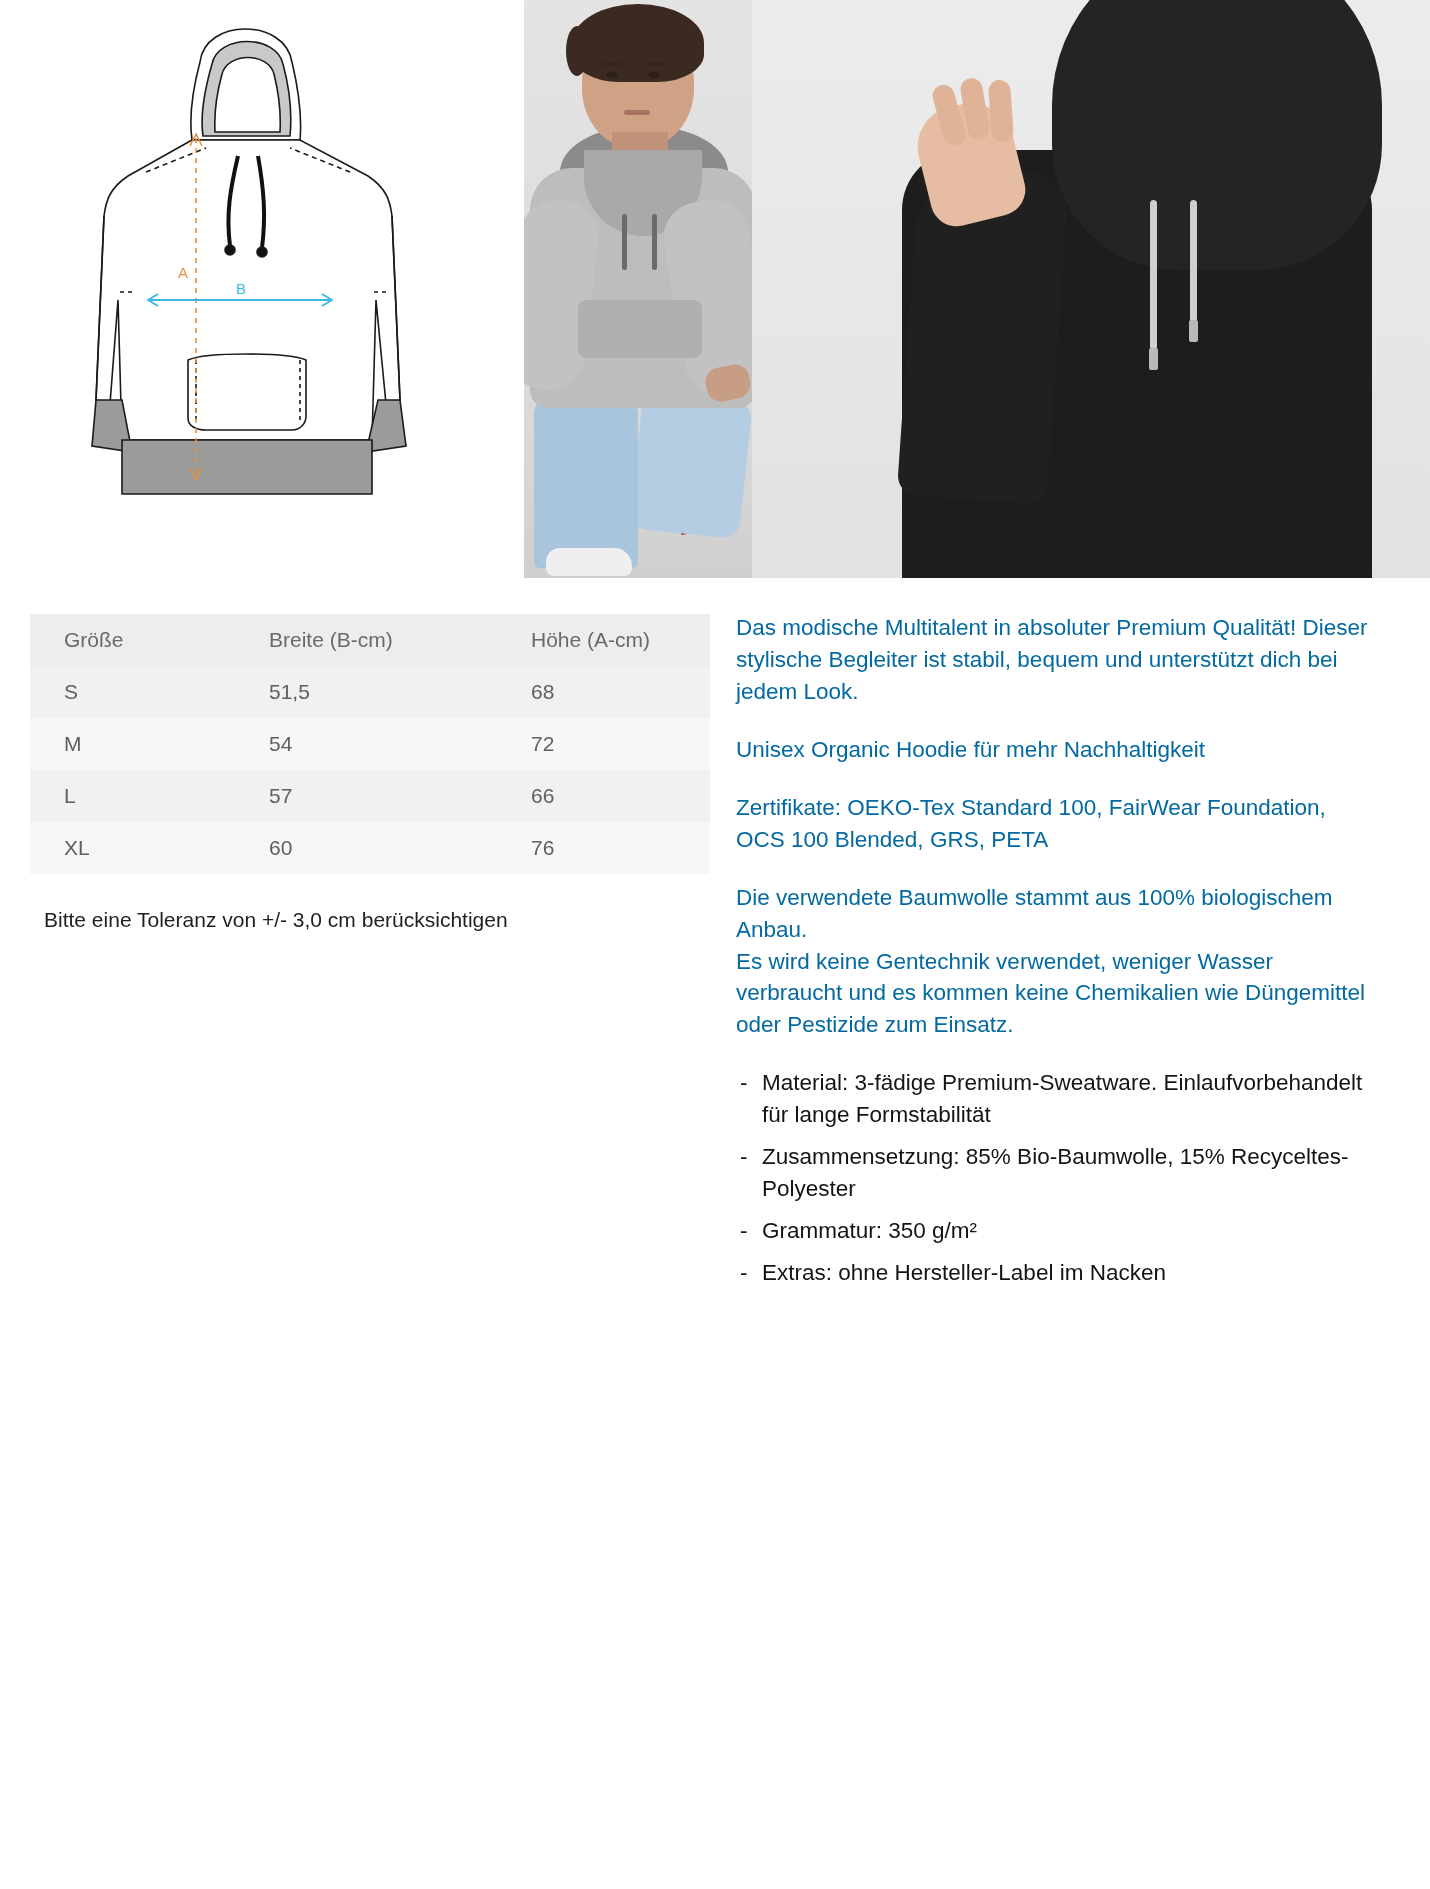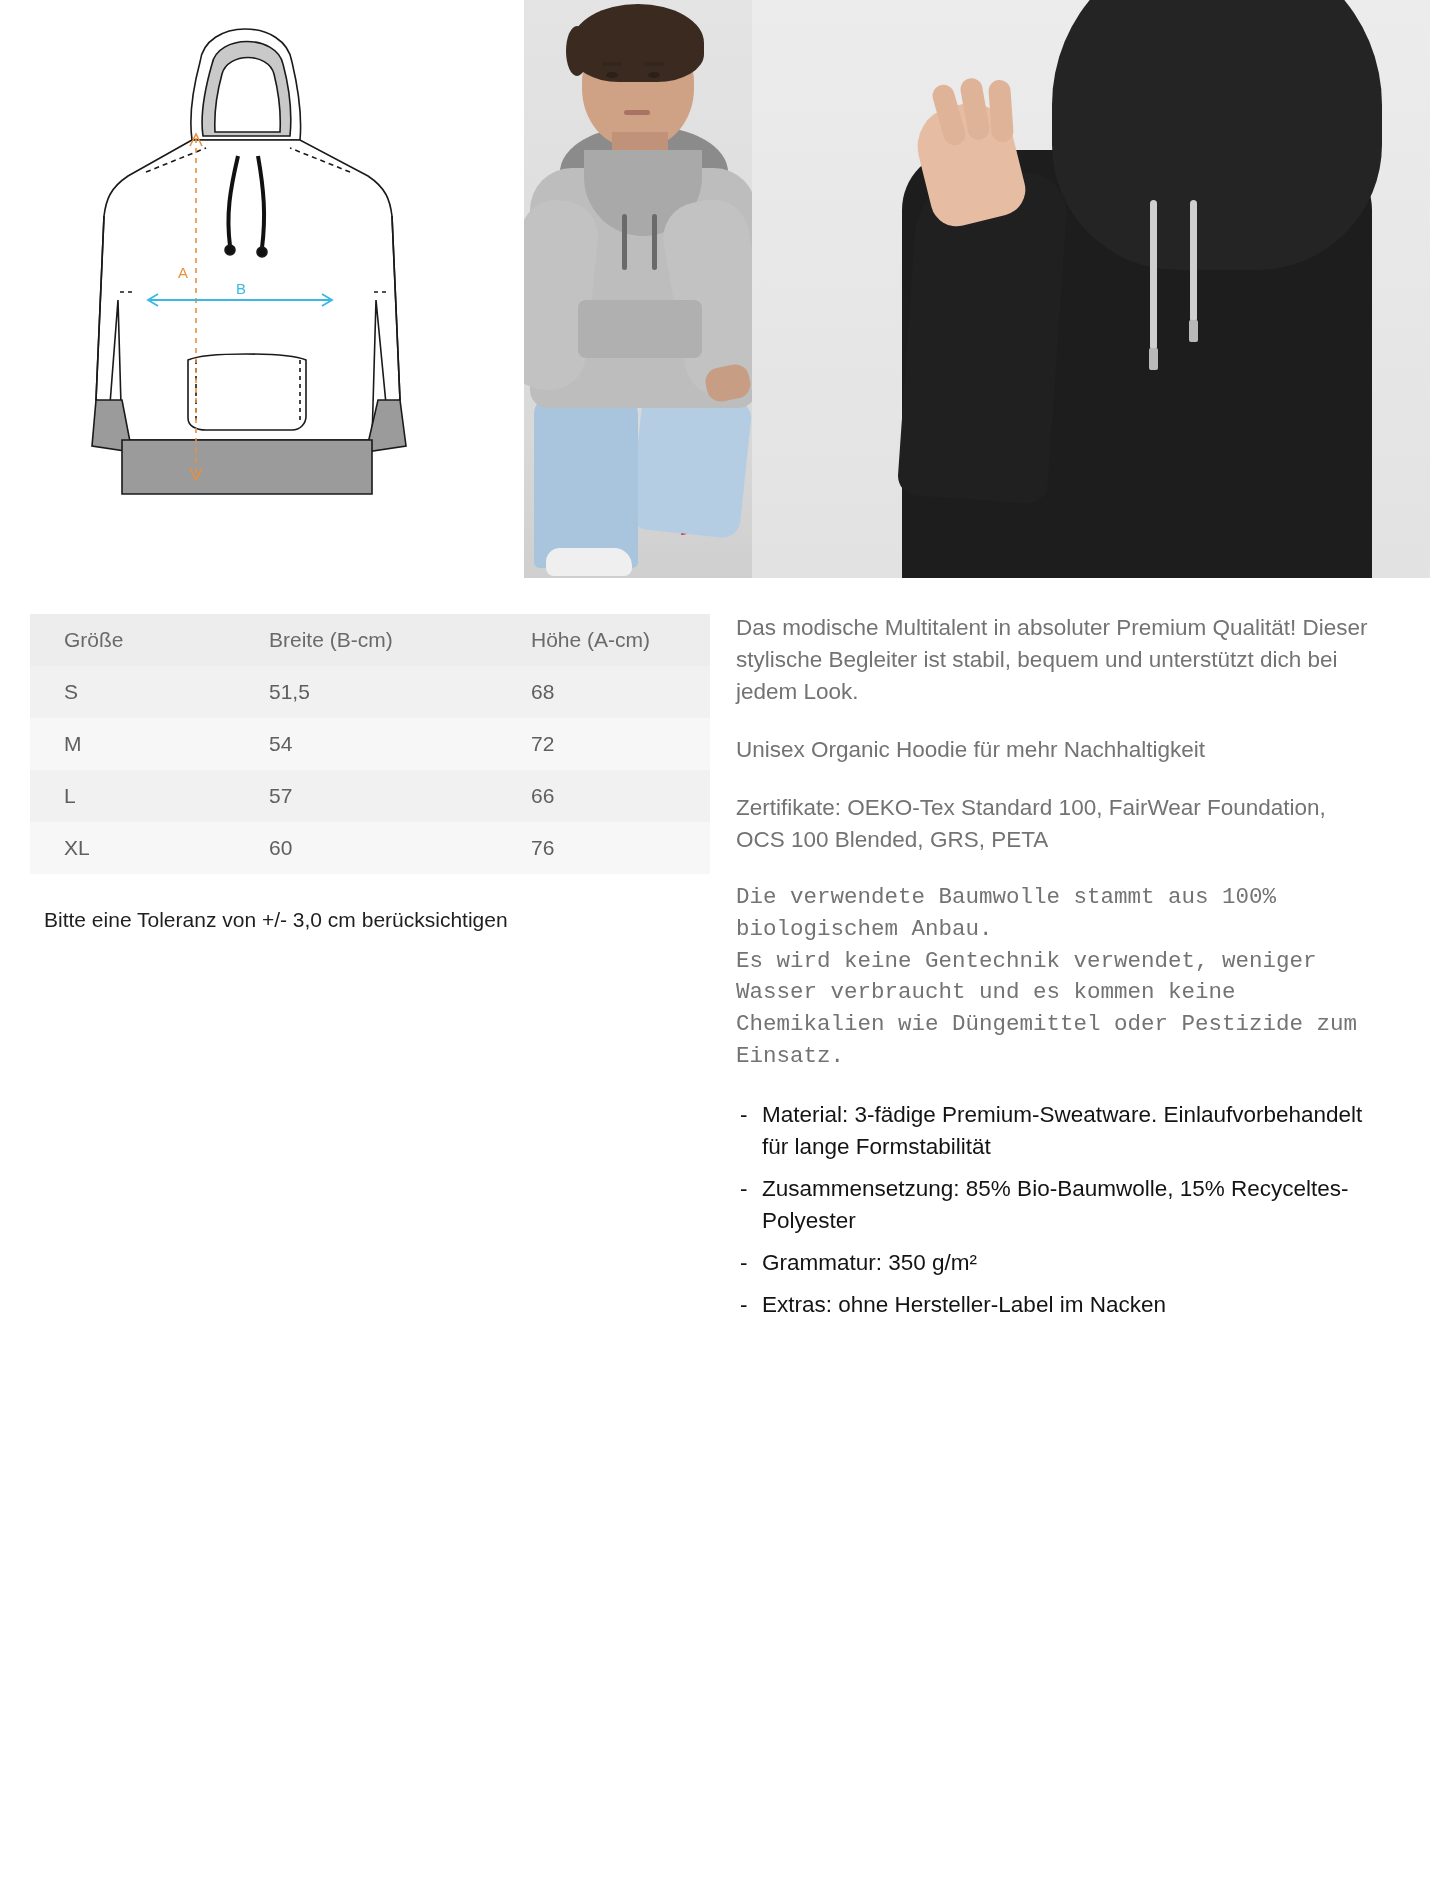--- a/index.html
+++ b/index.html
@@ -199,21 +199,21 @@
   .tolerance {
     margin: 34px 0 0 14px;
     font-size: 21px;
     color: #1f1f1f;
   }
 
   .right-col p {
     margin: 0 0 26px 0;
     font-size: 22.5px;
     line-height: 1.42;
-    color: #737373;
+    color: #0369a1;
   }
   .right-col ul {
     list-style: none;
     margin: 4px 0 0 0;
     padding: 0;
   }
   .right-col li {
     position: relative;
     padding-left: 26px;
     margin-bottom: 10px;
@@ -372,21 +372,21 @@
         </tbody>
       </table>
 
       <div class="tolerance">Bitte eine Toleranz von +/- 3,0 cm berücksichtigen</div>
     </div>
 
     <div class="right-col">
       <p>Das modische Multitalent in absoluter Premium Qualität! Dieser stylische Begleiter ist stabil, bequem und unterstützt dich bei jedem Look.</p>
       <p>Unisex Organic Hoodie für mehr Nachhaltigkeit</p>
       <p>Zertifikate: OEKO-Tex Standard 100, FairWear Foundation, OCS 100 Blended, GRS, PETA</p>
-      <p style="white-space: pre-line; font-family: Liberation Mono, monospace;">Die verwendete Baumwolle stammt aus 100% biologischem Anbau.
+      <p style="white-space: pre-line;">Die verwendete Baumwolle stammt aus 100% biologischem Anbau.
 Es wird keine Gentechnik verwendet, weniger Wasser verbraucht und es kommen keine Chemikalien wie Düngemittel oder Pestizide zum Einsatz.</p>
 
       <ul>
         <li>Material: 3-fädige Premium-Sweatware. Einlaufvorbehandelt für lange Formstabilität</li>
         <li>Zusammensetzung: 85% Bio-Baumwolle, 15% Recyceltes-Polyester</li>
         <li>Grammatur: 350 g/m²</li>
         <li>Extras: ohne Hersteller-Label im Nacken</li>
       </ul>
     </div>
   </div>

